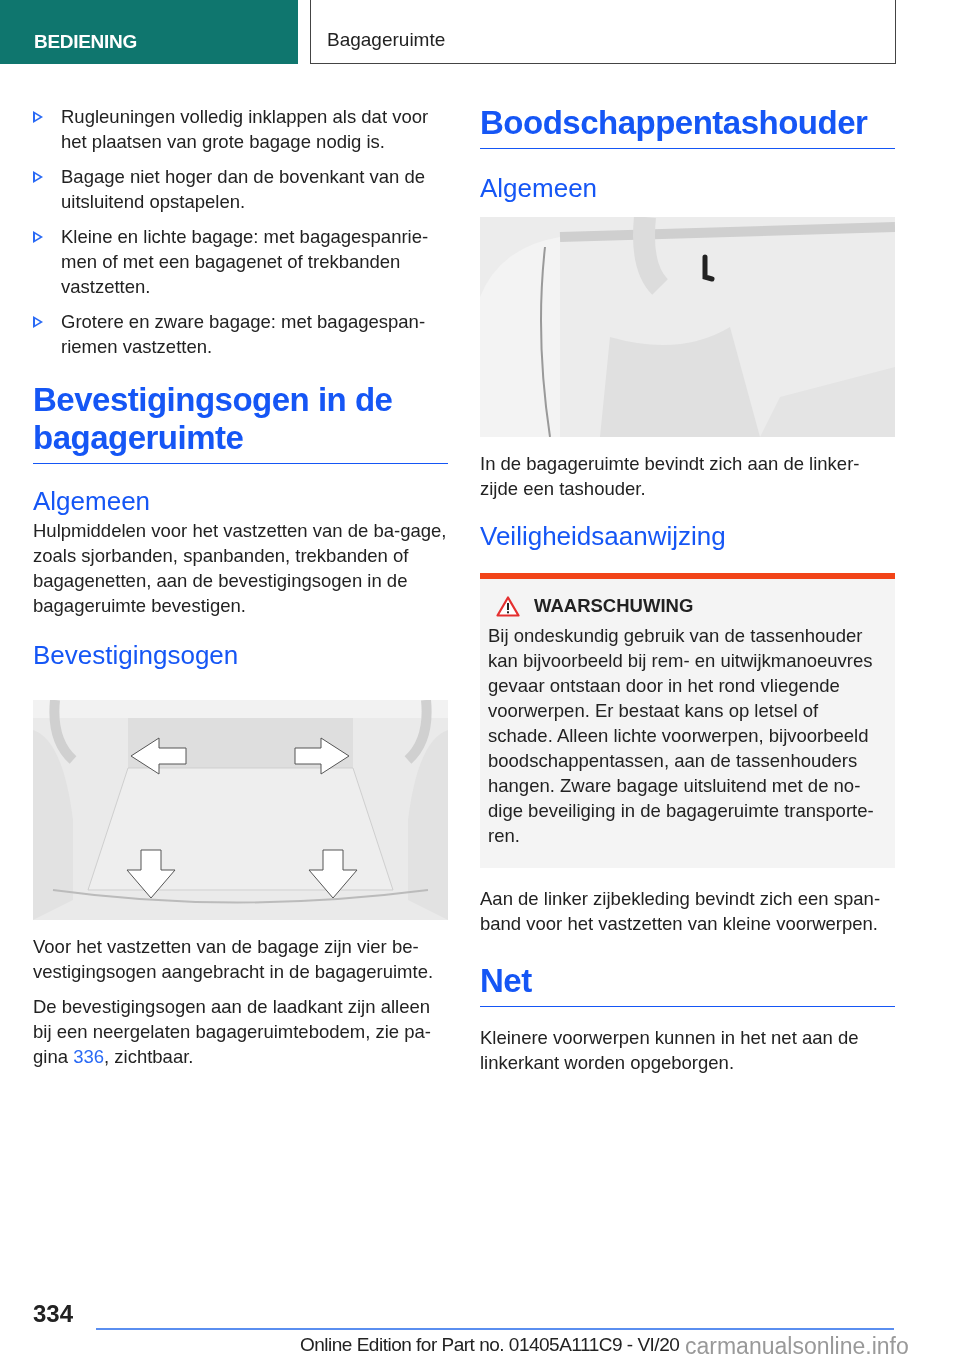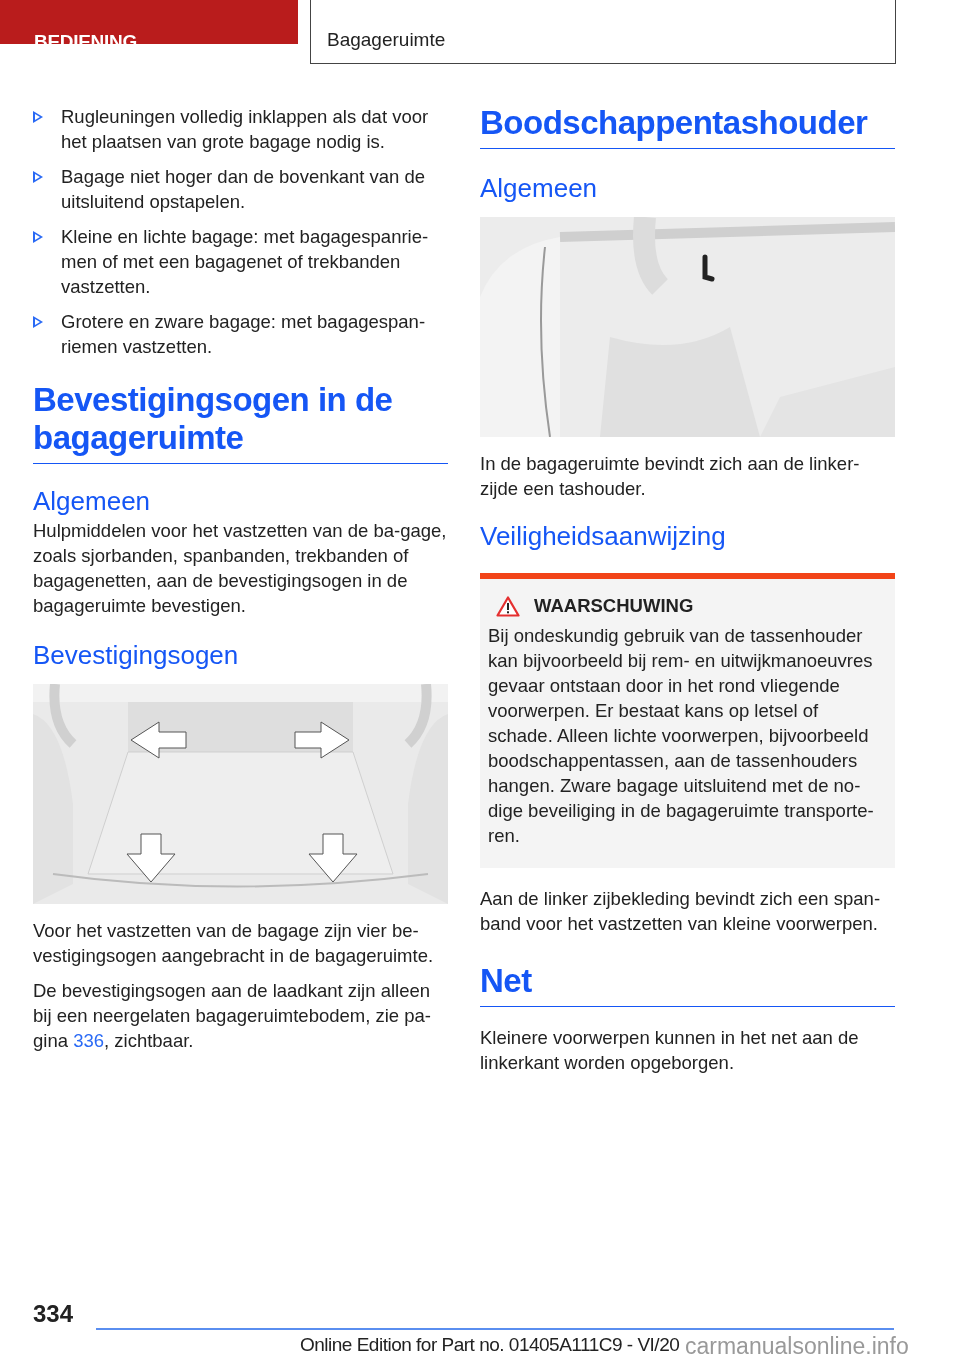--- a/index.html
+++ b/index.html
@@ -1,19 +1,19 @@
 <!DOCTYPE html>
 <html><head>
 <meta charset="utf-8">
 <style>
   * { margin:0; padding:0; box-sizing:border-box; }
   html, body { width:960px; height:1362px; background:#ffffff; overflow:hidden; }
   body { font-family:"Liberation Sans", sans-serif; color:#222; position:relative; }
 
-  .header-tab { position:absolute; left:0; top:0; width:298px; height:44px; background:#b91c1c; }
+  .header-tab { position:absolute; left:0; top:0; width:298px; height:64px; background:#0f766e; }
   .header-tab span { position:absolute; left:34px; top:31px; color:#fff; font-weight:bold; font-size:19px; letter-spacing:-0.3px; }
   .header-box { position:absolute; left:310px; top:-2px; width:586px; height:66px; border:1.5px solid #444; border-top:none; background:#fff; }
   .header-box span { position:absolute; left:16px; top:31px; font-size:19px; color:#222; }
 
   .col { position:absolute; width:415px; }
   .col-left { left:33px; top:104px; }
   .col-right { left:480px; top:104px; }
 
   .bullets { list-style:none; }
   .bullets li { position:relative; padding-left:28px; font-size:18.5px; line-height:25px; margin-bottom:10px; }
@@ -53,21 +53,21 @@
     <li><span class="tri"></span><span>Bagage niet hoger dan de bovenkant van de uitsluitend opstapelen.</span></li>
     <li><span class="tri"></span><span>Kleine en lichte bagage: met bagagespanrie-men of met een bagagenet of trekbanden vastzetten.</span></li>
     <li><span class="tri"></span><span>Grotere en zware bagage: met bagagespan-riemen vastzetten.</span></li>
   </ul>
 
   <h1 style="margin-top:22px;">Bevestigingsogen in de bagageruimte</h1>
 
   <h2 style="margin-top:22px;">Algemeen</h2>
   <p style="margin-top:2px;">Hulpmiddelen voor het vastzetten van de ba-gage, zoals sjorbanden, spanbanden, trekbanden of bagagenetten, aan de bevestigingsogen in de bagageruimte bevestigen.</p>
 
-  <h2 style="margin-top:22px; margin-bottom:14px;">Bevestigingsogen</h2>
+  <h2 style="margin-top:22px; margin-bottom:30px;">Bevestigingsogen</h2>
 
   <div class="img-box" style="background:#ececec;">
     <svg width="415" height="220" viewBox="0 0 415 220">
       <rect width="415" height="220" fill="#eaeaea"></rect>
       <rect x="0" y="0" width="415" height="18" fill="#f2f2f2"></rect>
       <rect x="95" y="18" width="225" height="50" fill="#dedede"></rect>
       <path d="M0 30 Q30 40 40 120 L40 200 L0 220 Z" fill="#e2e2e2"></path>
       <path d="M415 30 Q385 40 375 120 L375 200 L415 220 Z" fill="#e2e2e2"></path>
       <path d="M95 68 L320 68 L360 190 L55 190 Z" fill="#eeeeee" stroke="#cfcfcf"></path>
       <path d="M20 190 Q200 215 395 190" stroke="#bbb" fill="none" stroke-width="2"></path>

